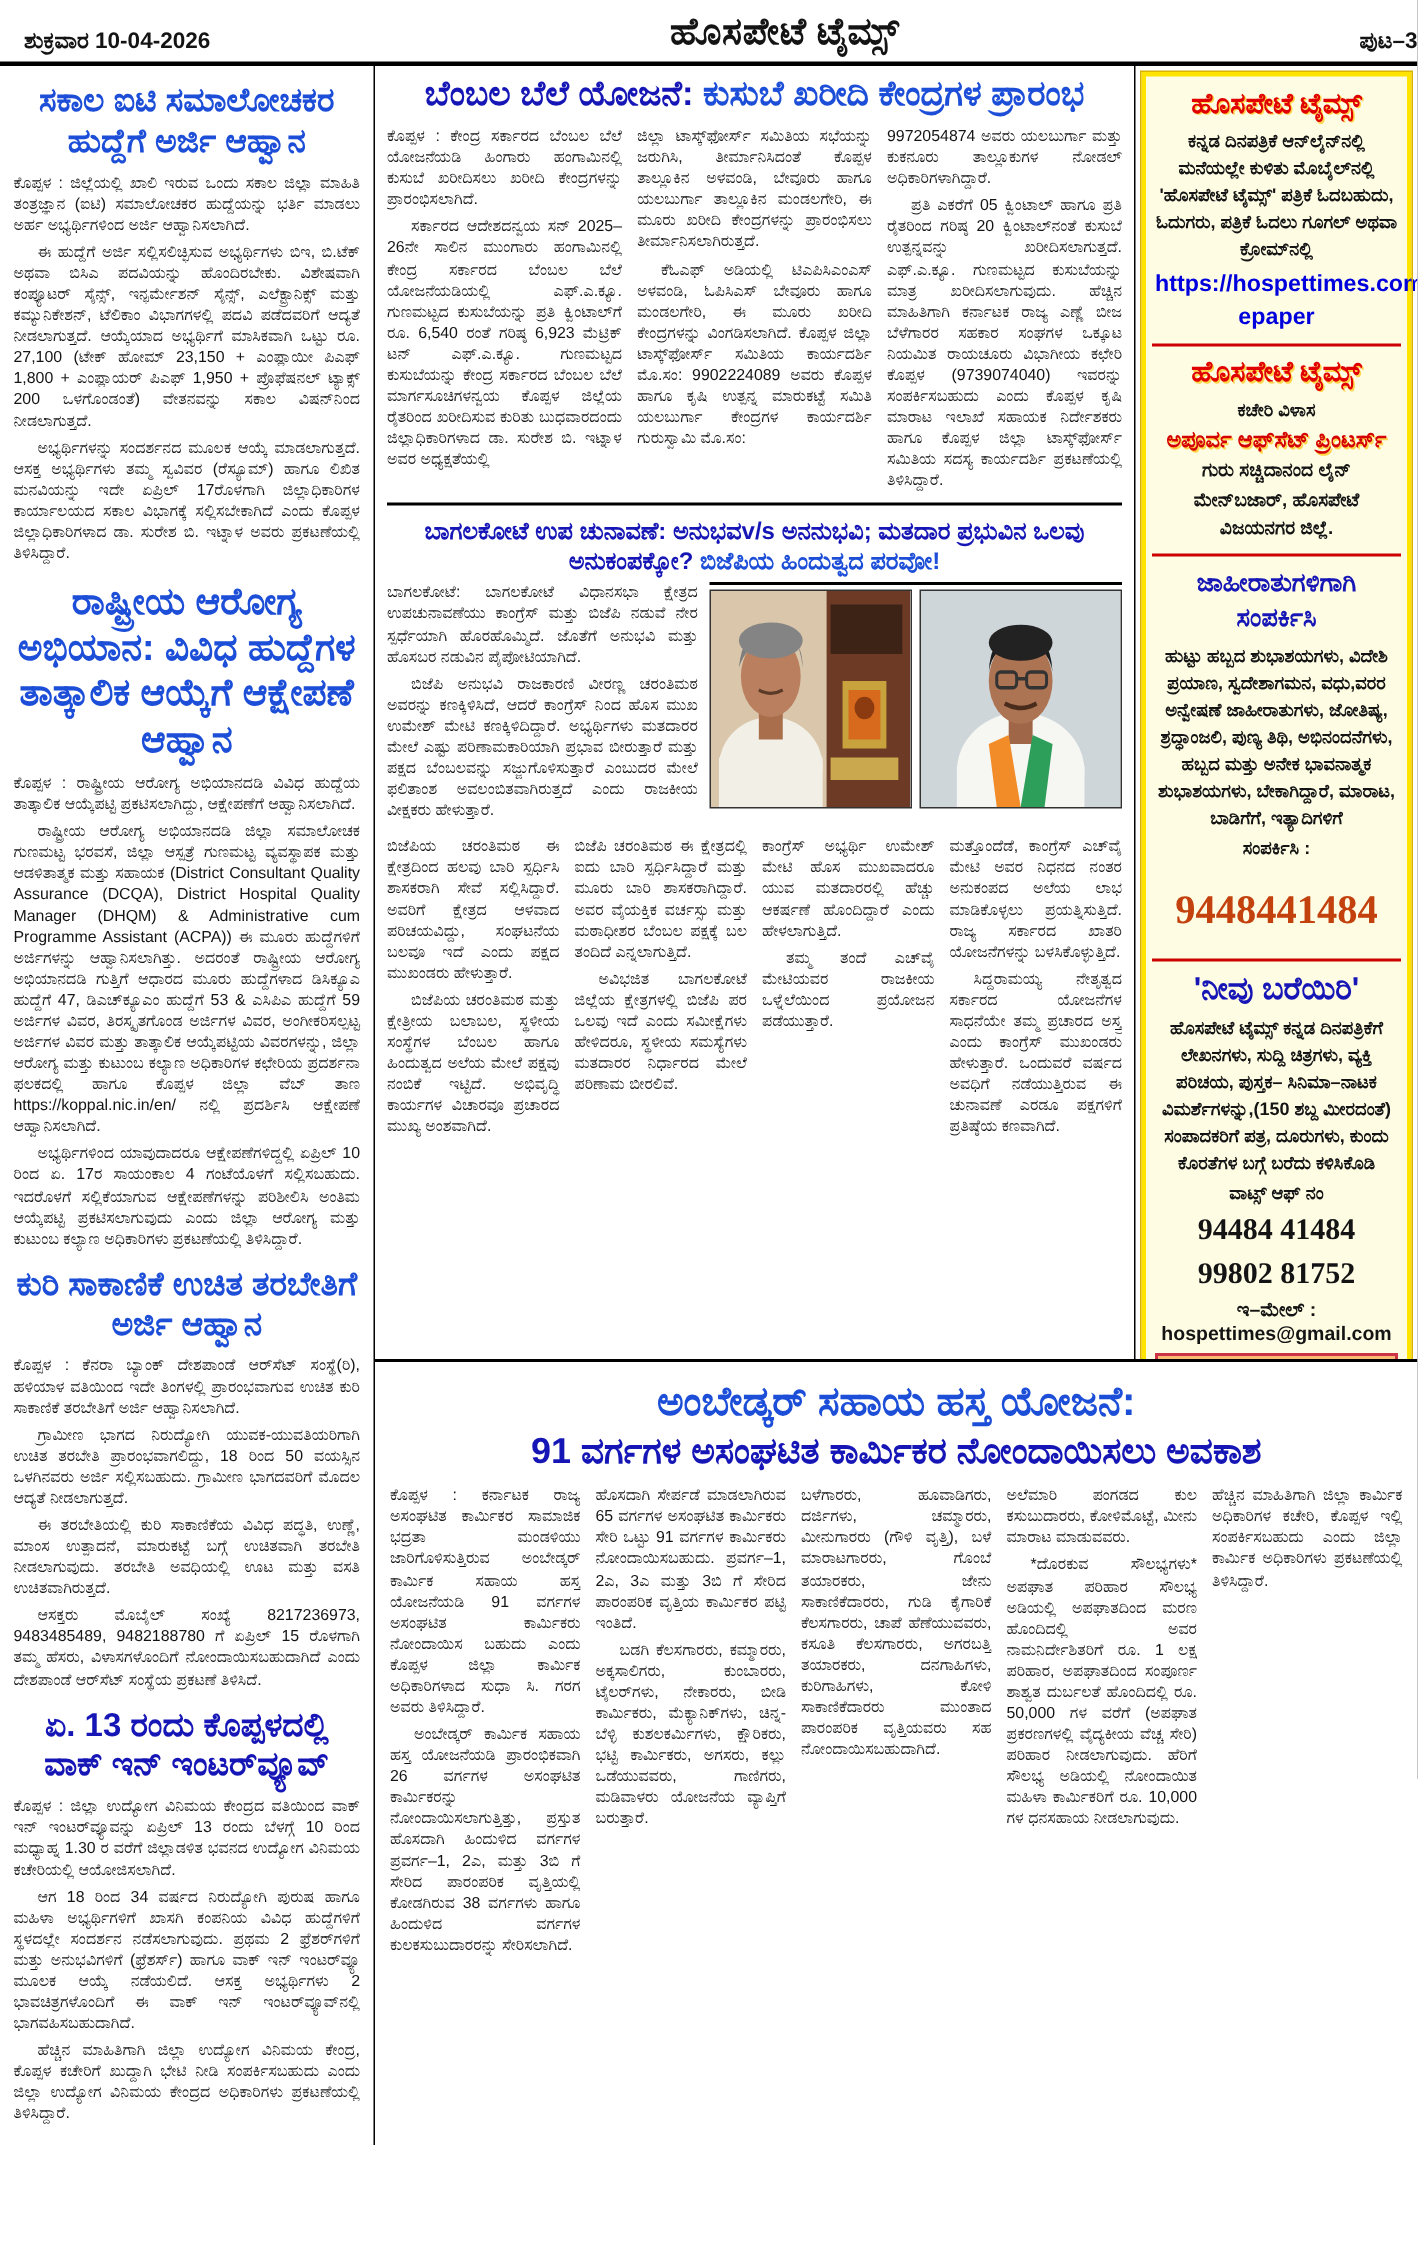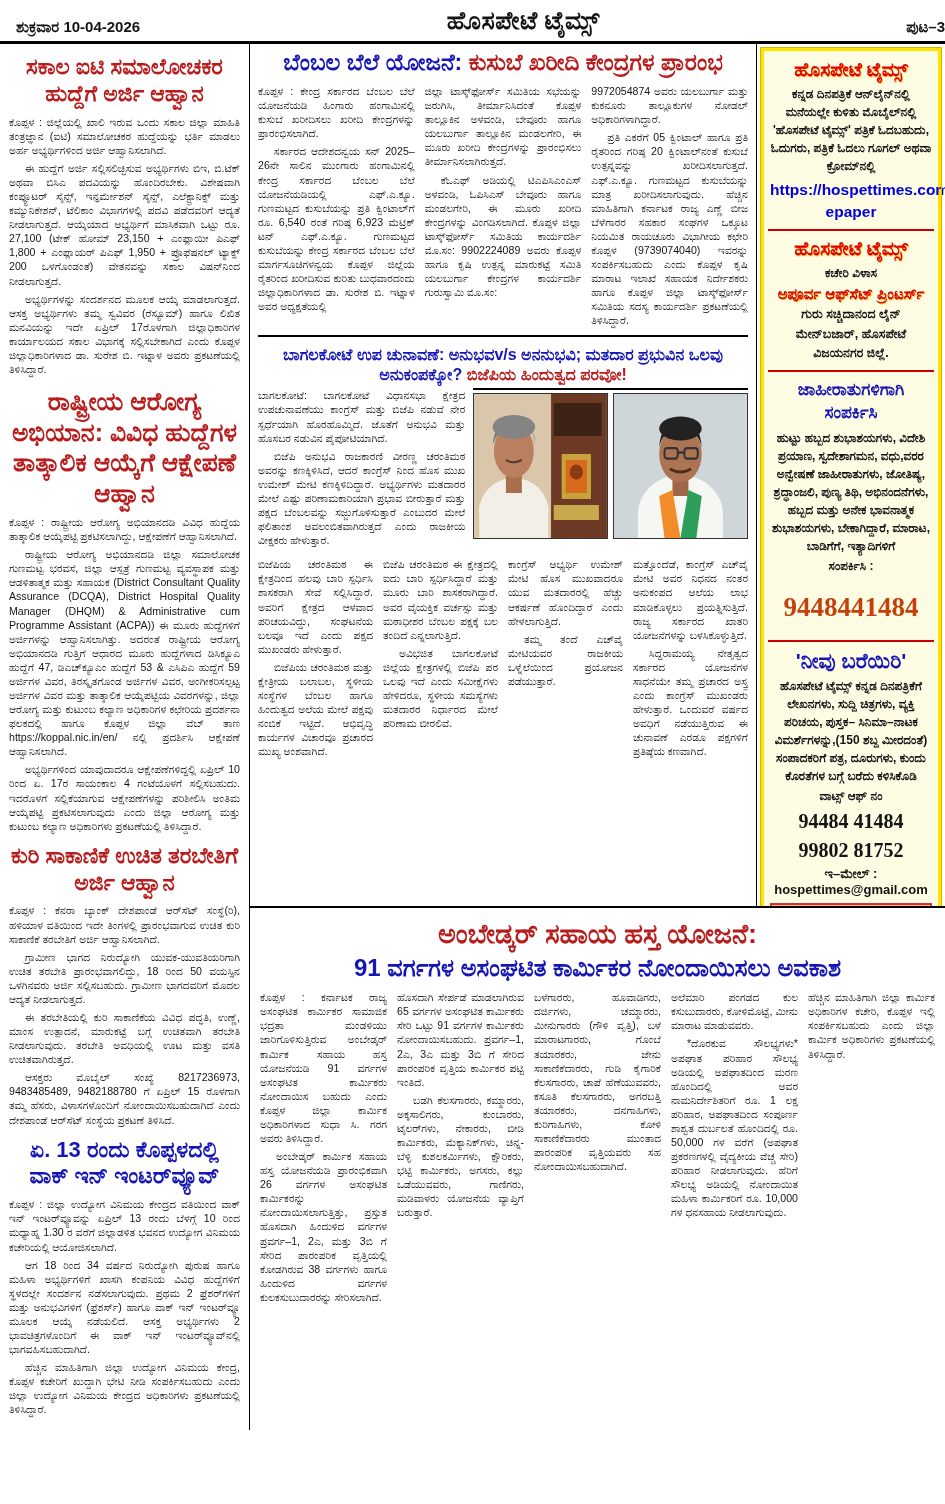--- a/index.html
+++ b/index.html
@@ -13,21 +13,21 @@
   .masthead .pageno{font-size:15px;font-weight:bold;}
   
   .main{display:grid;grid-template-columns:250px 506px 189px;grid-template-rows:862px auto;}
   .leftcol{grid-row:1/3;grid-column:1;border-right:1px solid #000;padding:4px 9px;box-sizing:border-box;overflow:hidden;}
   .centertop{grid-row:1;grid-column:2;padding:2px 8px;box-sizing:border-box;overflow:hidden;}
   .sidebar{grid-row:1;grid-column:3;border-left:1px solid #000;padding:4px 4px;box-sizing:border-box;overflow:hidden;}
   .bottom{grid-row:2;grid-column:2/4;border-top:2px solid #000;padding:4px 10px;box-sizing:border-box;overflow:hidden;}
   
   .para{font-size:10.6px;line-height:1.33;text-align:justify;margin:0 0 4px 0;}
   .para + .para{text-indent:16px;}
-  .red{color:#b91c1c;}
+  .red{color:#1d4ed8;}
   .blue{color:#1616b6;}
   h1,h2{margin:0;}
   .hl{font-weight:bold;text-align:center;line-height:1.22;margin:6px 0 7px 0;}
   .hl-1{font-size:22px;}
   .hl-2{font-size:25px;}
   .hl-a{font-size:23px;margin:2px 0 8px 0;}
   .hl-b{font-size:16px;margin:8px 0 4px 0;}
   .hl-bot1{font-size:27px;margin:6px 0 2px 0;}
   .hl-bot2{font-size:24px;margin:0 0 8px 0;}
   .cols{display:flex;gap:10px;}

